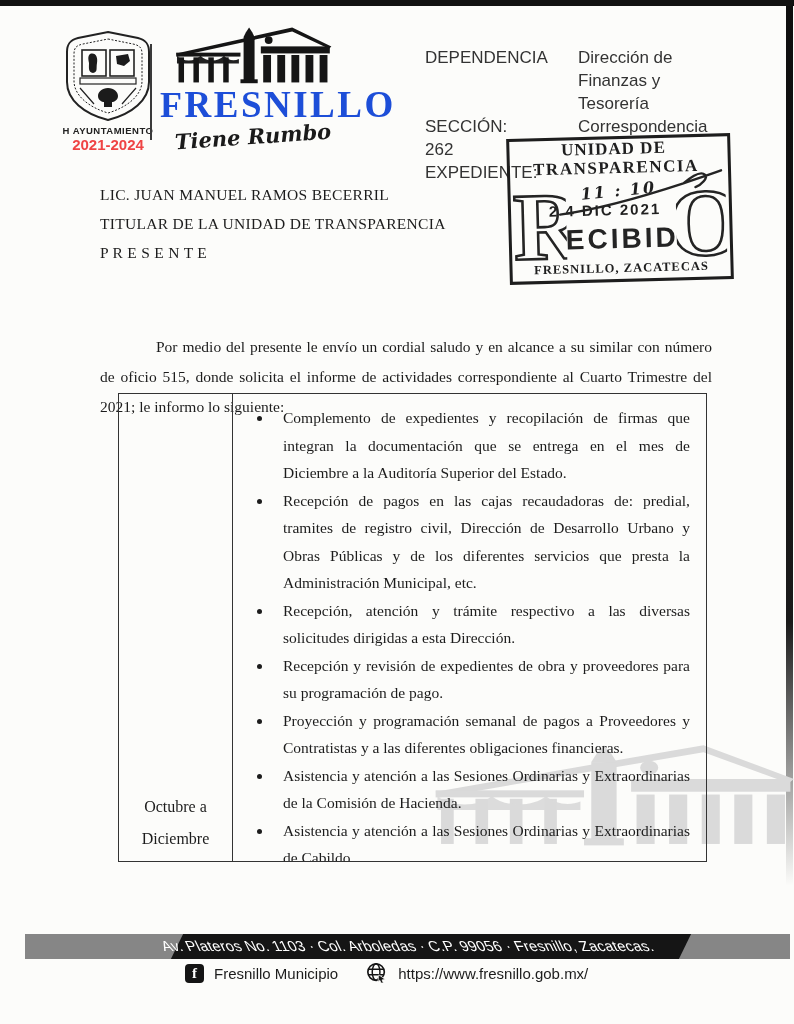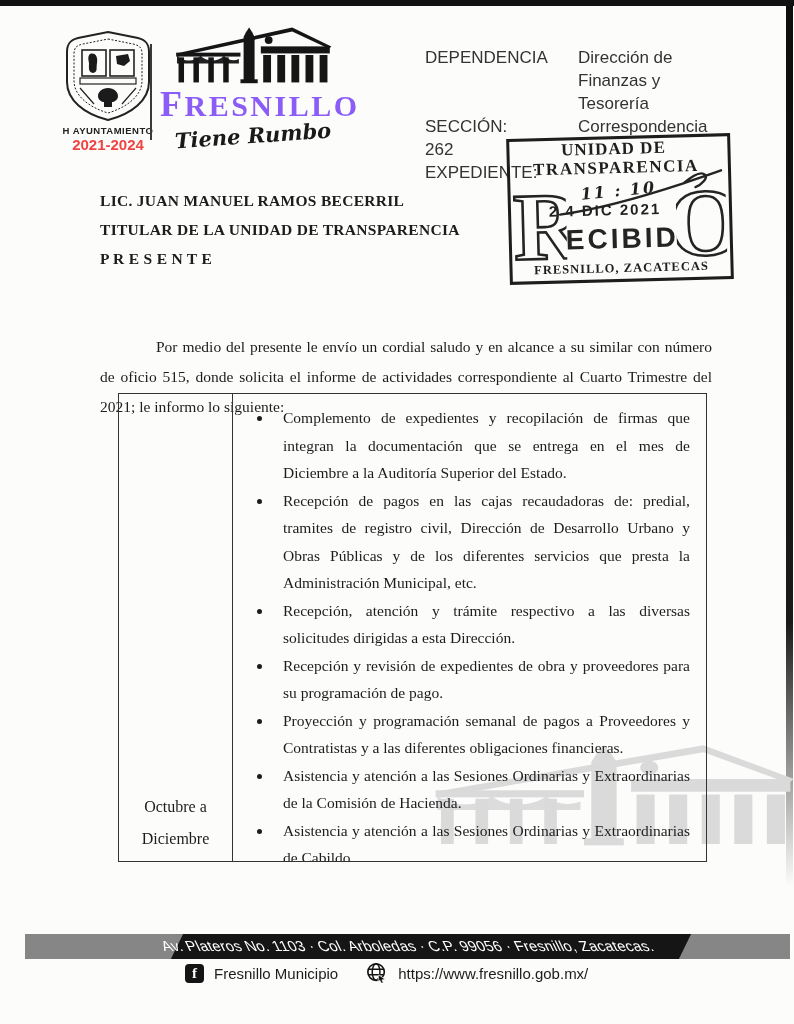--- a/index.html
+++ b/index.html
@@ -17,21 +17,21 @@
   
   .seal-wrap { position:absolute; left:42px; top:30px; width:132px; text-align:center; }
   .seal-wrap svg { display:block; margin:0 auto; }
   .seal-cap1 { font-family:"Liberation Sans",sans-serif; font-size:9.5px; font-weight:700; letter-spacing:.5px; margin-top:3px; color:#222; }
   .seal-cap2 { font-family:"Liberation Sans",sans-serif; font-size:15px; font-weight:700; color:#ef4444; }
 
   .header-divider { position:absolute; left:150px; top:44px; width:1.5px; height:96px; background:#3a3a3a; }
 
   .logo-wrap { position:absolute; left:160px; top:26px; width:186px; text-align:center; }
   .logo-wrap svg { display:block; margin:0 auto; }
-  .logo-word { font-family:"Liberation Serif",serif; font-weight:700; font-size:30px; letter-spacing:2.5px; color:#8b5cf6; line-height:1; margin-top:2px; }
+  .logo-word { font-family:"Liberation Serif",serif; font-weight:700; font-size:37px; letter-spacing:2.5px; color:#1d4ed8; line-height:1; margin-top:2px; }
   .logo-word::first-letter { font-size:36px; }
   .logo-tag { font-family:"DejaVu Serif",serif; font-style:italic; font-weight:700; font-size:21px; color:#1a1a1a; transform:rotate(-4deg); margin-top:1px; }
 
   .meta { position:absolute; left:425px; top:46px; width:300px;
     font-family:"Liberation Sans",sans-serif; font-size:17px; color:#333; z-index:2; }
   .meta-row { display:flex; line-height:23px; }
   .meta-label { width:153px; flex:none; }
   .meta-value { width:147px; }
 
   
@@ -47,21 +47,21 @@
     font-family:"Liberation Sans",sans-serif; font-size:15px; font-weight:700; letter-spacing:2px; }
   .st-r { position:absolute; left:1px; top:32px; }
   .st-o { position:absolute; right:3px; top:32px; }
   .st-mid { position:absolute; left:54px; bottom:24px; font-family:"Liberation Sans",sans-serif;
     font-size:28px; font-weight:800; letter-spacing:3px; color:#242424; }
   .st-city { position:absolute; bottom:3px; left:0; right:0; text-align:center;
     font-size:12.5px; font-weight:600; letter-spacing:1px; }
   .st-flourish { position:absolute; left:45px; top:28px; }
 
   
-  .recipient { position:absolute; left:100px; top:186px; font-size:15.5px; font-weight:700;
+  .recipient { position:absolute; left:100px; top:180px; font-size:15.5px; font-weight:400;
     line-height:29px; letter-spacing:.3px; }
   .body-par { position:absolute; left:100px; top:288px; width:612px; font-size:15.5px;
     line-height:30px; text-align:justify; text-indent:56px;margin-top:44px; }
 
   
   .watermark { position:absolute; left:432px; top:688px; z-index:0; color:#dadada; }
 
   
   .acts-table { position:absolute; left:118px; top:393px; width:589px; height:469px;
     border:1.5px solid #333; display:flex; z-index:1; background:transparent; }

